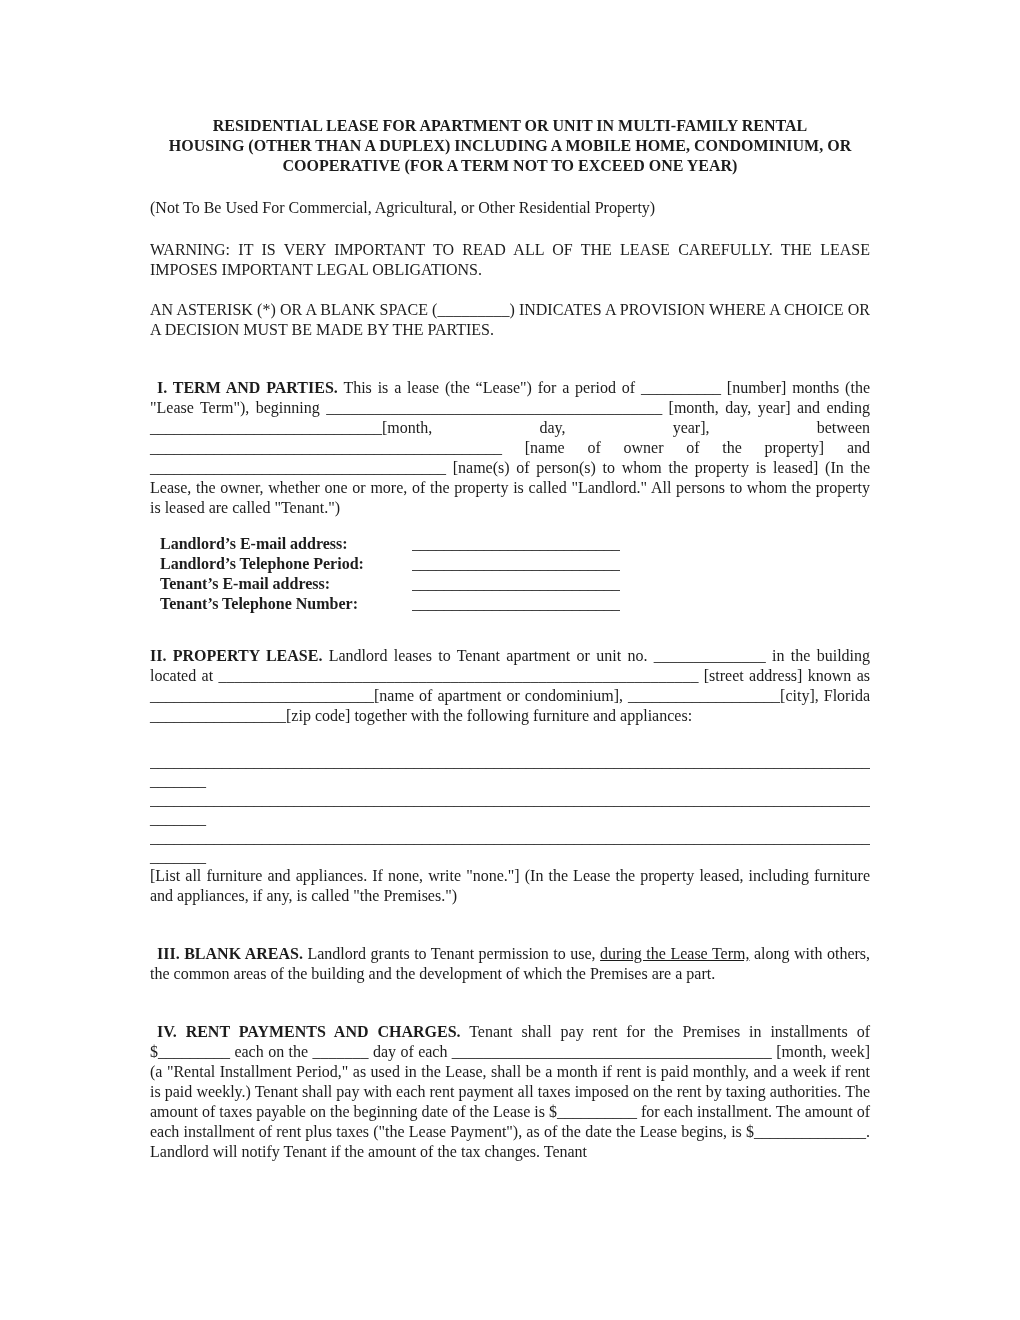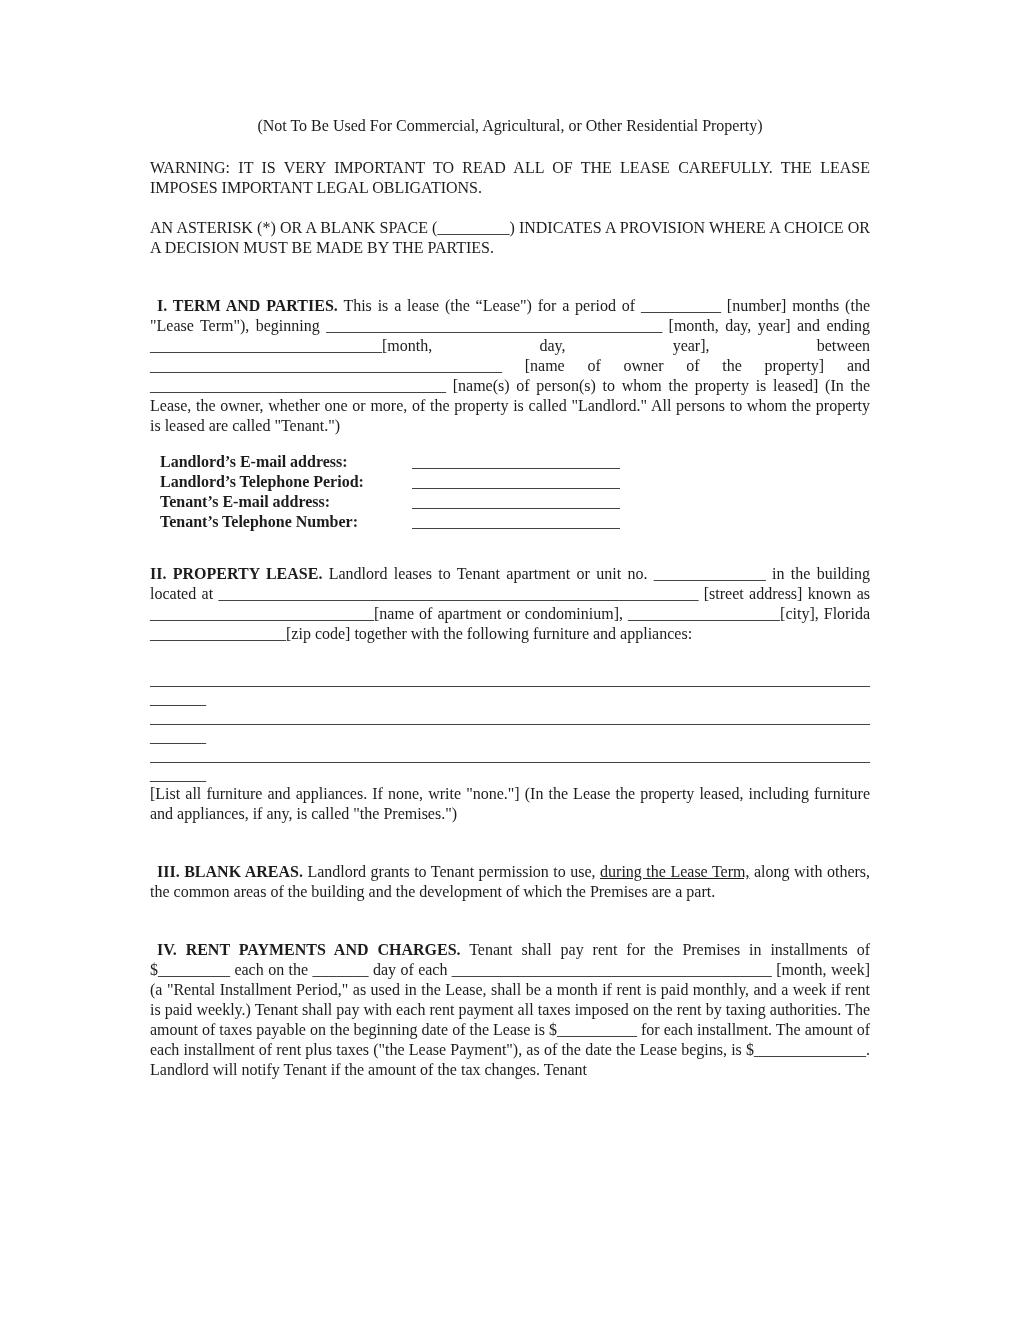--- a/index.html
+++ b/index.html
@@ -19,21 +19,21 @@
     line-height: 20px;
     padding: 116px 150px 0 150px;
     overflow: hidden;
   }
   .doc-title {
     font-weight: bold;
     text-align: center;
     margin: 0 0 22px 0;
   }
   .doc-subtitle {
-    text-align: center;
+    text-align: left;
     margin: 0 0 22px 0;
   }
   p.para {
     margin: 0 0 20px 0;
     text-align: justify;
   }
   p.para.tight {
     margin-bottom: 16px;
   }
   p.para.indent {
@@ -83,20 +83,25 @@
   }
   p.section-4 {
     margin-bottom: 0;
   }
 </style>
 </head>
 <body>
 
 <div class="page">
 
+  <div class="doc-title">
+    <div>RESIDENTIAL LEASE FOR APARTMENT OR UNIT IN MULTI-FAMILY RENTAL</div>
+    <div>HOUSING (OTHER THAN A DUPLEX) INCLUDING A MOBILE HOME, CONDOMINIUM, OR</div>
+    <div>COOPERATIVE (FOR A TERM NOT TO EXCEED ONE YEAR)</div>
+  </div>
 
   <div class="doc-subtitle">(Not To Be Used For Commercial, Agricultural, or Other Residential Property)</div>
 
   <p class="para">WARNING: IT IS VERY IMPORTANT TO READ ALL OF THE LEASE CAREFULLY. THE LEASE IMPOSES IMPORTANT LEGAL OBLIGATIONS.</p>
   <p class="para">AN ASTERISK (*) OR A BLANK SPACE (_________) INDICATES A PROVISION WHERE A CHOICE OR A DECISION MUST BE MADE BY THE PARTIES.</p>
 
   <p class="para tight indent">
     <span class="heading">I. TERM AND PARTIES.</span>
     <span>This is a lease (the “Lease") for a period of __________ [number] months (the "Lease Term"), beginning __________________________________________ [month, day, year] and ending _____________________________[month, day, year], between ____________________________________________ [name of owner of the property] and _____________________________________ [name(s) of person(s) to whom the property is leased] (In the Lease, the owner, whether one or more, of the property is called "Landlord." All persons to whom the property is leased are called "Tenant.")</span>
   </p>

